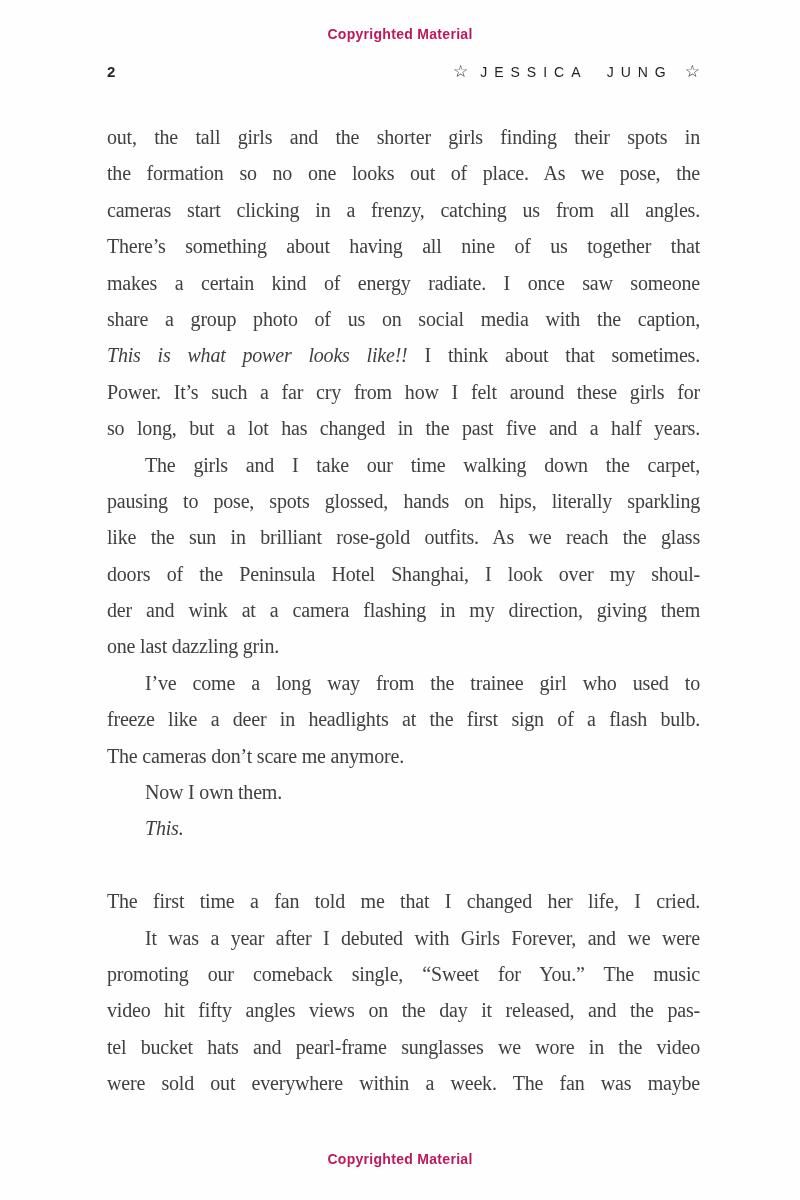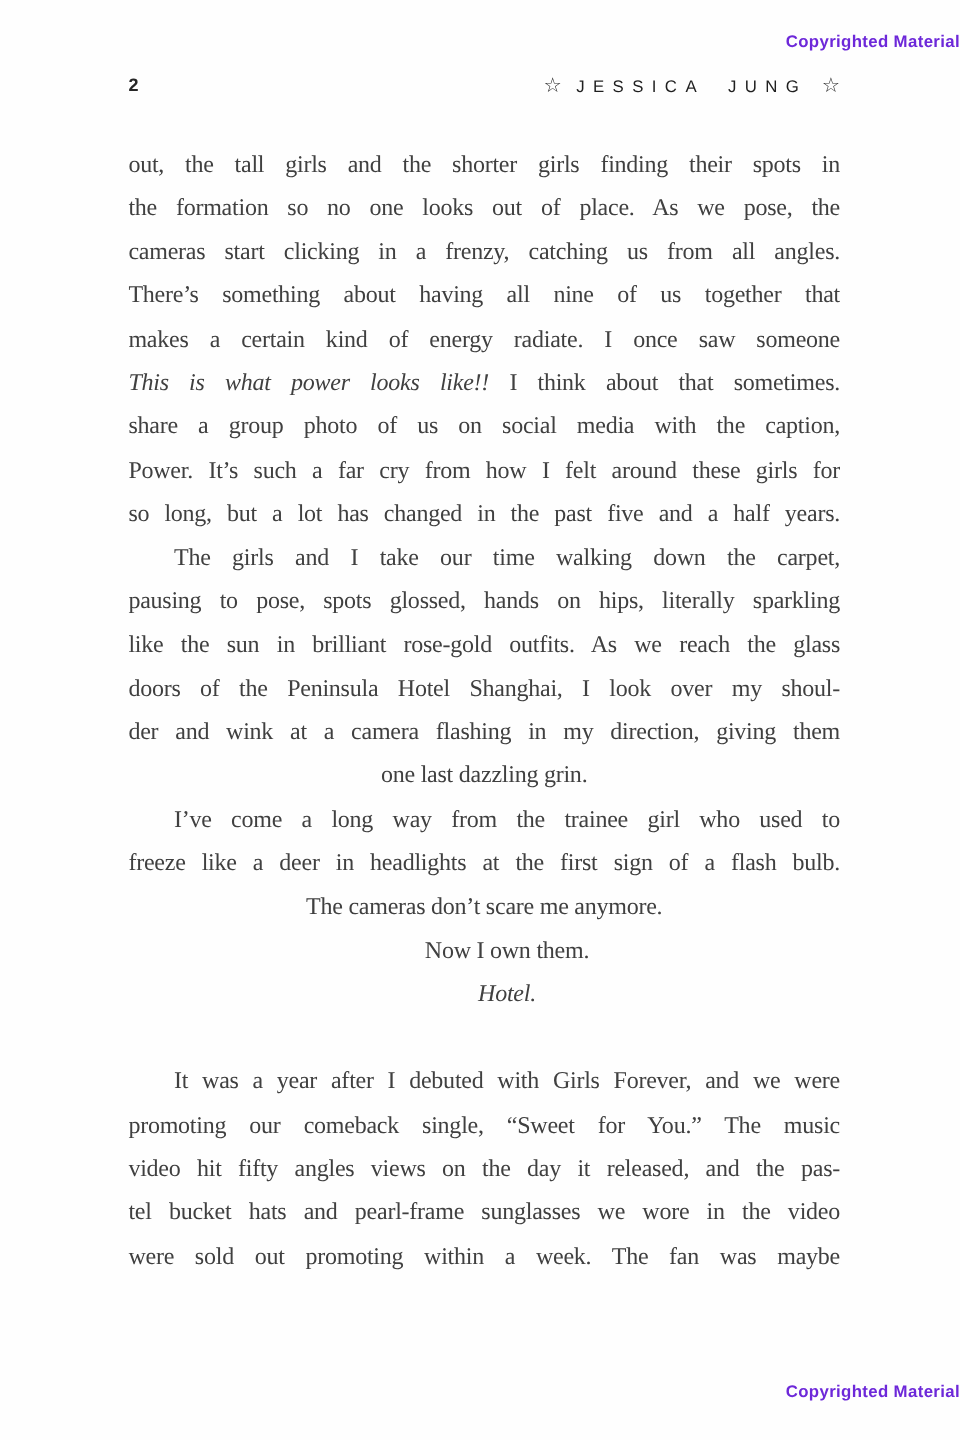--- a/index.html
+++ b/index.html
@@ -8,26 +8,26 @@
     width: 800px;
     height: 1200px;
     background: #fefefe;
     overflow: hidden;
     font-family: "Liberation Sans", sans-serif;
   }
   .notice {
     position: absolute;
     left: 0;
     width: 100%;
-    text-align: right;
+    text-align: center;
     font-family: "Liberation Sans", sans-serif;
     font-weight: bold;
     font-size: 14px;
     letter-spacing: 0.3px;
-    color: #6d28d9;
+    color: #be185d;
   }
   .notice.top { top: 26px; }
   .notice.bottom { top: 1151px; }
   .page-header {
     position: absolute;
     top: 63px;
     left: 107px;
     width: 593px;
     display: flex;
     justify-content: space-between;
@@ -63,21 +63,21 @@
     width: 593px;
     font-family: "Liberation Serif", serif;
     font-size: 20px;
     letter-spacing: -0.2px;
     color: #404040;
   }
   .line {
     height: 36.4px;
     line-height: 36.4px;
     overflow: hidden;
-    text-align: center;
+    text-align: left;
   }
   .line.just {
     text-align: justify;
     text-align-last: justify;
   }
   .line.indent { text-indent: 38px; }
   .line em { font-style: italic; }
   .section-break { height: 36.4px; }
 </style>
 </head>
@@ -95,38 +95,39 @@
       <span class="star">☆</span>
     </div>
   </div>
 
   <div class="body-text">
       <div class="line just"><span>out, the tall girls and the shorter girls finding their spots in</span></div>
       <div class="line just"><span>the formation so no one looks out of place. As we pose, the</span></div>
       <div class="line just"><span>cameras start clicking in a frenzy, catching us from all angles.</span></div>
       <div class="line just"><span>There’s something about having all nine of us together that</span></div>
       <div class="line just"><span>makes a certain kind of energy radiate. I once saw someone</span></div>
+      <div class="line just"><span>share a group photo of us on social media with the caption,</span></div>
       <div class="line just"><em>This is what power looks like!!</em><span> I think about that sometimes.</span></div>
-      <div class="line just"><span>share a group photo of us on social media with the caption,</span></div>
       <div class="line just"><span>Power. It’s such a far cry from how I felt around these girls for</span></div>
       <div class="line just"><span>so long, but a lot has changed in the past five and a half years.</span></div>
       <div class="line just indent"><span>The girls and I take our time walking down the carpet,</span></div>
       <div class="line just"><span>pausing to pose, spots glossed, hands on hips, literally sparkling</span></div>
       <div class="line just"><span>like the sun in brilliant rose-gold outfits. As we reach the glass</span></div>
       <div class="line just"><span>doors of the Peninsula Hotel Shanghai, I look over my shoul-</span></div>
       <div class="line just"><span>der and wink at a camera flashing in my direction, giving them</span></div>
       <div class="line"><span>one last dazzling grin.</span></div>
       <div class="line just indent"><span>I’ve come a long way from the trainee girl who used to</span></div>
       <div class="line just"><span>freeze like a deer in headlights at the first sign of a flash bulb.</span></div>
       <div class="line"><span>The cameras don’t scare me anymore.</span></div>
       <div class="line indent"><span>Now I own them.</span></div>
-      <div class="line indent"><em>Hotel.</em></div>
+      <div class="line indent"><em>This.</em></div>
       <div class="section-break"></div>
+      <div class="line just"><span>The first time a fan told me that I changed her life, I cried.</span></div>
       <div class="line just indent"><span>It was a year after I debuted with Girls Forever, and we were</span></div>
       <div class="line just"><span>promoting our comeback single, “Sweet for You.” The music</span></div>
       <div class="line just"><span>video hit fifty angles views on the day it released, and the pas-</span></div>
       <div class="line just"><span>tel bucket hats and pearl-frame sunglasses we wore in the video</span></div>
-      <div class="line just"><span>were sold out promoting within a week. The fan was maybe</span></div>
+      <div class="line just"><span>were sold out everywhere within a week. The fan was maybe</span></div>
     </div>
 
   <div class="notice bottom">Copyrighted Material</div>
 
 </div>
 
 </body></html>

